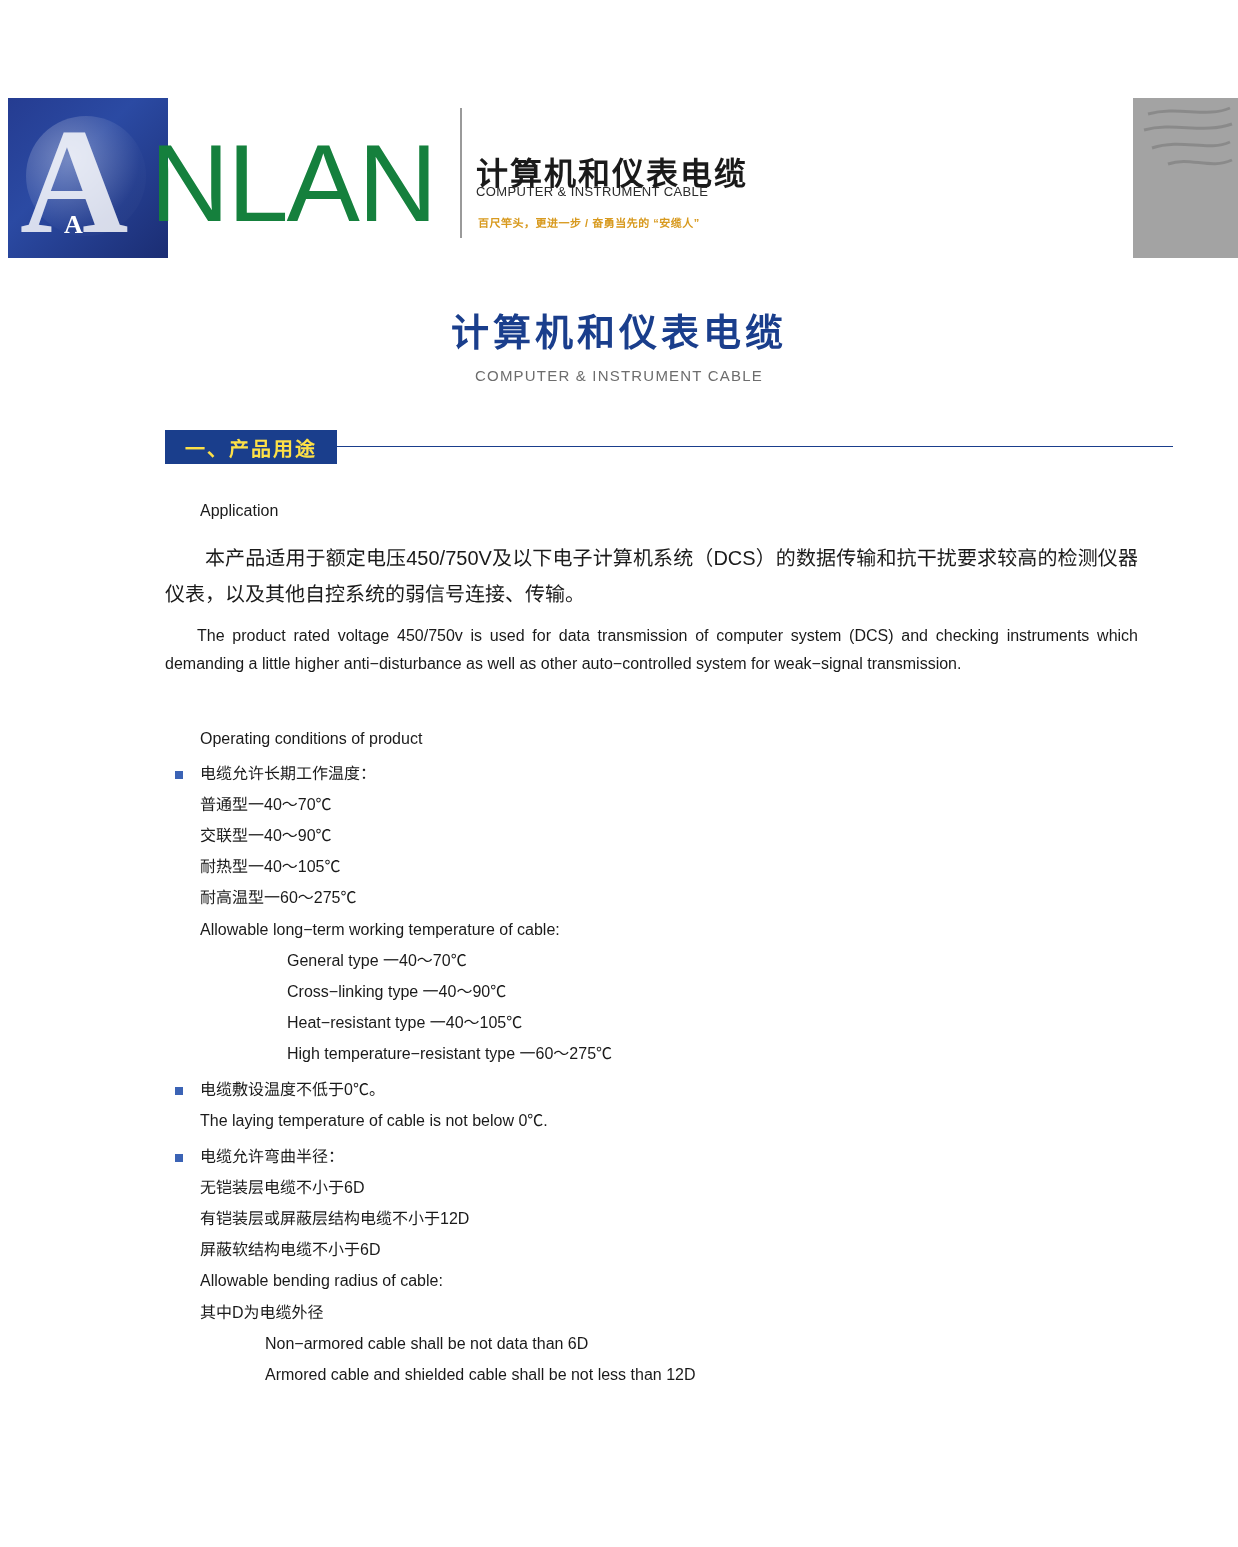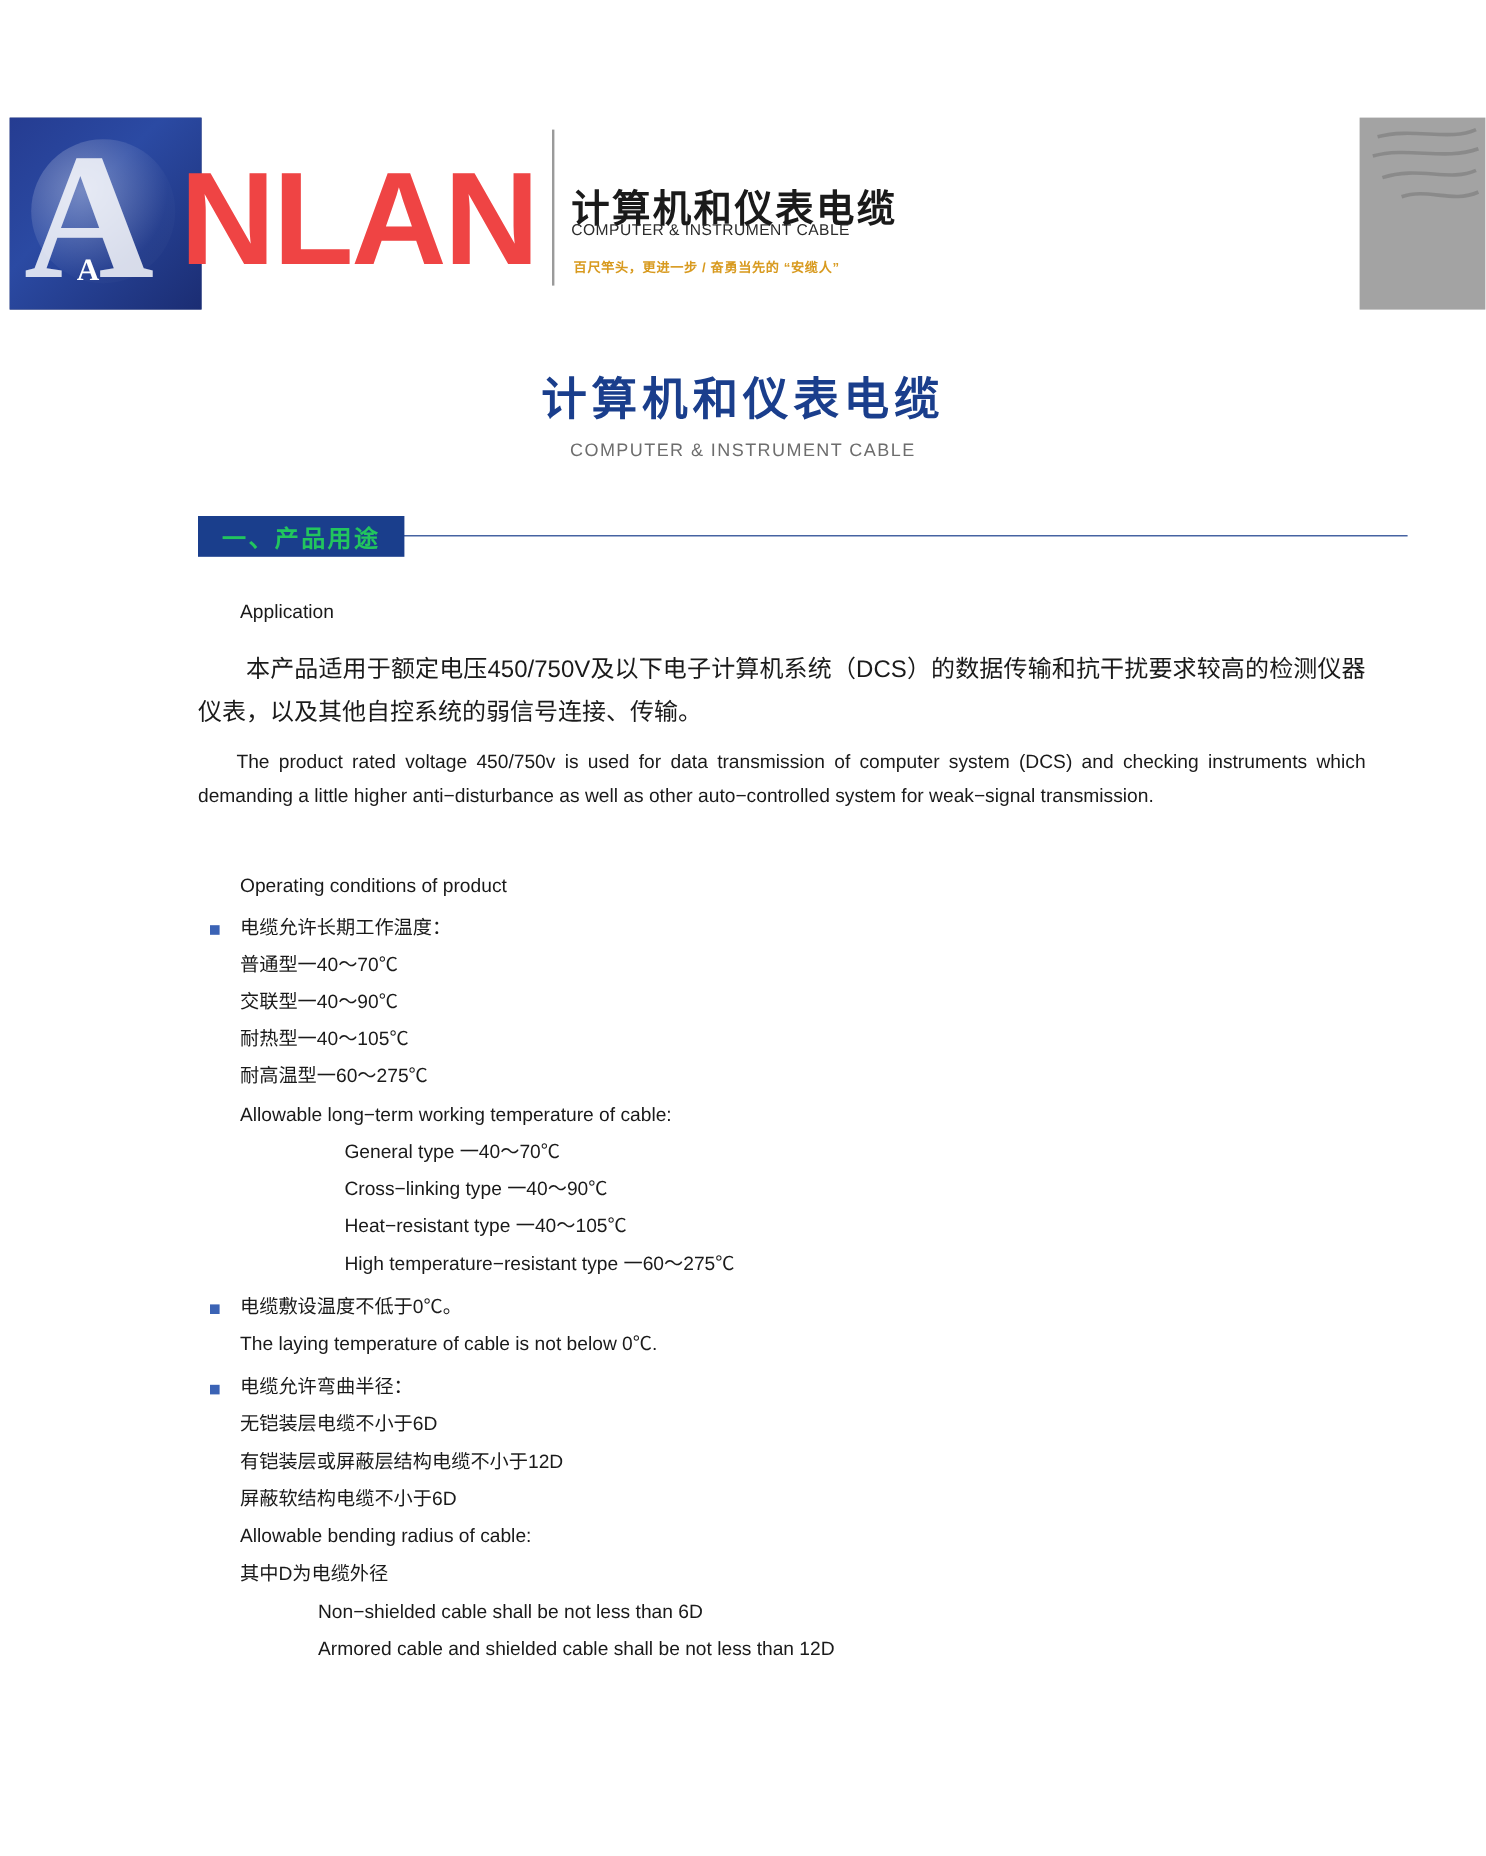--- a/index.html
+++ b/index.html
@@ -62,22 +62,22 @@
     font-size: 26px;
     font-weight: 700;
     color: #ffffff;
     font-family: "Liberation Serif", serif;
   }
   .brand-text {
     position: absolute;
     left: 150px;
     top: 128px;
     font-size: 110px;
-    font-weight: 700;
-    color: #ef4444;
+    font-weight: 400;
+    color: #15803d;
     letter-spacing: -2px;
     line-height: 1;
     font-family: "Liberation Sans", sans-serif;
     text-align: center;
   }
   .brand-divider {
     position: absolute;
     left: 460px;
     top: 108px;
     width: 2px;
@@ -154,21 +154,21 @@
     position: relative;
     height: 34px;
     margin-left: -0px;
   }
   .section-head .tab {
     position: absolute;
     left: 0;
     top: 0;
     height: 34px;
     background: #1a3e8c;
-    color: #22c55e;
+    color: #fde047;
     font-size: 20px;
     font-weight: 700;
     letter-spacing: 2px;
     padding: 0 20px;
     display: flex;
     align-items: center;
     z-index: 2;
   }
   .section-head .rule {
     position: absolute;
@@ -310,17 +310,17 @@
     <div class="bullet-group">
       <div class="bullet-row">
         <span class="sq"></span>
         <span>电缆允许弯曲半径：</span>
       </div>
       <div class="sub-line">无铠装层电缆不小于6D</div>
       <div class="sub-line">有铠装层或屏蔽层结构电缆不小于12D</div>
       <div class="sub-line">屏蔽软结构电缆不小于6D</div>
       <div class="sub-line">Allowable bending radius of cable:</div>
       <div class="sub-line">其中D为电缆外径</div>
-      <div class="indent-line-2">Non−shielded cable shall be not less than 6D</div>
+      <div class="indent-line-2">Non−armored cable shall be not data than 6D</div>
       <div class="indent-line-2">Armored cable and shielded cable shall be not less than 12D</div>
     </div>
   </div>
 </div>
 
 </body></html>

